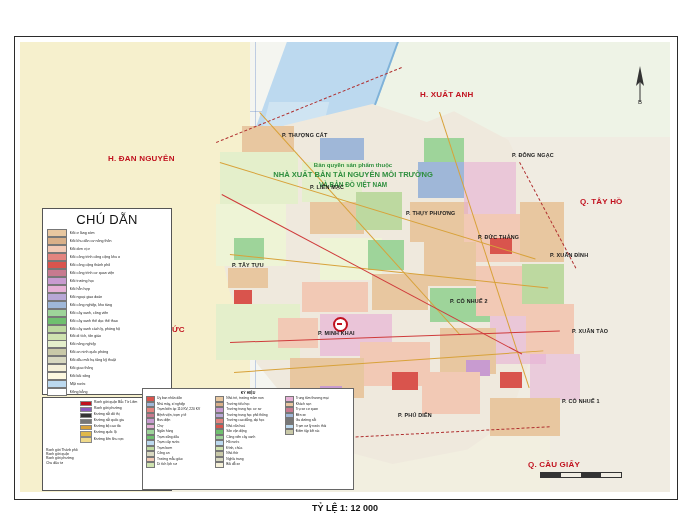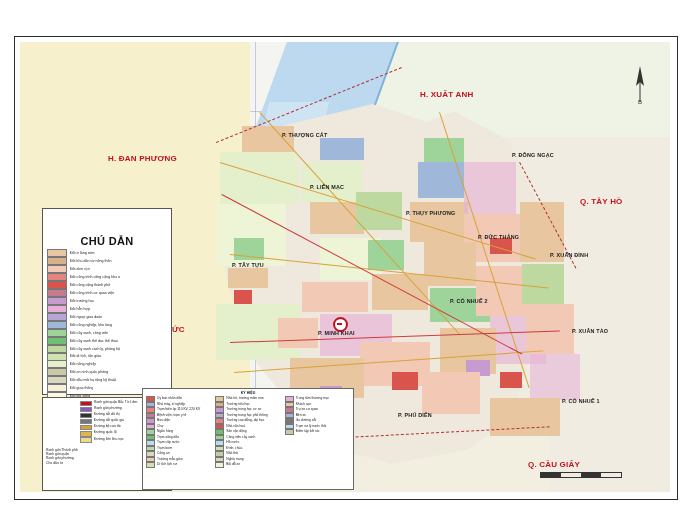--- a/index.html
+++ b/index.html
@@ -80,23 +80,22 @@
   }
 
   .blk{position:absolute;}
 
   
   .legend{
     position:absolute;left:22px;top:166px;width:128px;height:185px;
     background:#ffffff;border:1px solid #555;
   }
   .legend-title{
-    text-align:center;font-size:11px;font-weight:bold;padding:3px 0 2px;color:#111;
+    text-align:center;font-size:13px;font-weight:normal;padding:3px 0 2px;color:#111;
     letter-spacing:.3px;
-    margin-top:23px;
   }
   .legend-list{padding:0 4px;}
   .legend-row{display:flex;align-items:center;height:7.4px;margin-bottom:.6px;}
   .legend-sw{width:18px;height:6px;border:.5px solid #777;flex:0 0 auto;}
   .legend-lb{font-size:3.6px;color:#222;margin-left:3px;line-height:6px;white-space:nowrap;overflow:hidden;}
 
   
   .databox{
     position:absolute;left:22px;top:355px;width:128px;height:92px;
     background:#ffffff;border:1px solid #555;font-size:3.4px;color:#222;
@@ -223,23 +222,28 @@
       <div class="road" style="left:420px;top:70px;width:290px;transform:rotate(72deg);"></div>
       <div class="road" style="left:214px;top:330px;width:310px;transform:rotate(-4deg);"></div>
       <div class="road-red" style="left:202px;top:152px;width:340px;transform:rotate(28deg);"></div>
       <div class="road-red" style="left:210px;top:300px;width:330px;transform:rotate(-2deg);"></div>
       <div class="road-dash" style="left:196px;top:100px;width:200px;transform:rotate(-22deg);"></div>
       <div class="road-dash" style="left:500px;top:120px;width:120px;transform:rotate(62deg);"></div>
       <div class="road-dash" style="left:230px;top:400px;width:300px;transform:rotate(-3deg);"></div>
 
       <div class="ring" style="left:313px;top:275px;"></div>
 
+      <div class="watermark">
+        <div class="wm1">Bản quyền sản phẩm thuộc</div>
+        <div class="wm2">NHÀ XUẤT BẢN TÀI NGUYÊN MÔI TRƯỜNG</div>
+        <div class="wm3">VÀ BẢN ĐỒ VIỆT NAM</div>
+      </div>
 
       <div class="lbl lbl-red" style="left:400px;top:48px;">H. XUẤT ANH</div>
-      <div class="lbl lbl-red" style="left:88px;top:112px;">H. ĐAN PHƯƠNG</div>
+      <div class="lbl lbl-red" style="left:88px;top:112px;">H. ĐAN NGUYÊN</div>
       <div class="lbl lbl-red" style="left:560px;top:155px;">Q. TÂY HỒ</div>
       <div class="lbl lbl-red" style="left:112px;top:283px;">H. HOÀI ĐỨC</div>
       <div class="lbl lbl-red" style="left:226px;top:418px;">Q. NAM TỪ LIÊM</div>
       <div class="lbl lbl-red" style="left:508px;top:418px;">Q. CẦU GIẤY</div>
 
       <div class="lbl lbl-ward" style="left:262px;top:90px;">P. THƯỢNG CÁT</div>
       <div class="lbl lbl-ward" style="left:290px;top:142px;">P. LIÊN MẠC</div>
       <div class="lbl lbl-ward" style="left:492px;top:110px;">P. ĐÔNG NGẠC</div>
       <div class="lbl lbl-ward" style="left:386px;top:168px;">P. THỤY PHƯƠNG</div>
       <div class="lbl lbl-ward" style="left:458px;top:192px;">P. ĐỨC THẮNG</div>
@@ -535,13 +539,14 @@
       </div>
 
       <div class="scalebar">
         <i style="left:0;width:20px;"></i>
           <i style="left:40px;width:20px;"></i>
       </div>
 
     </div>
   </div>
 
+  <div class="scale">TỶ LỆ 1: 12 000</div>
 </div>
 
 </body></html>

